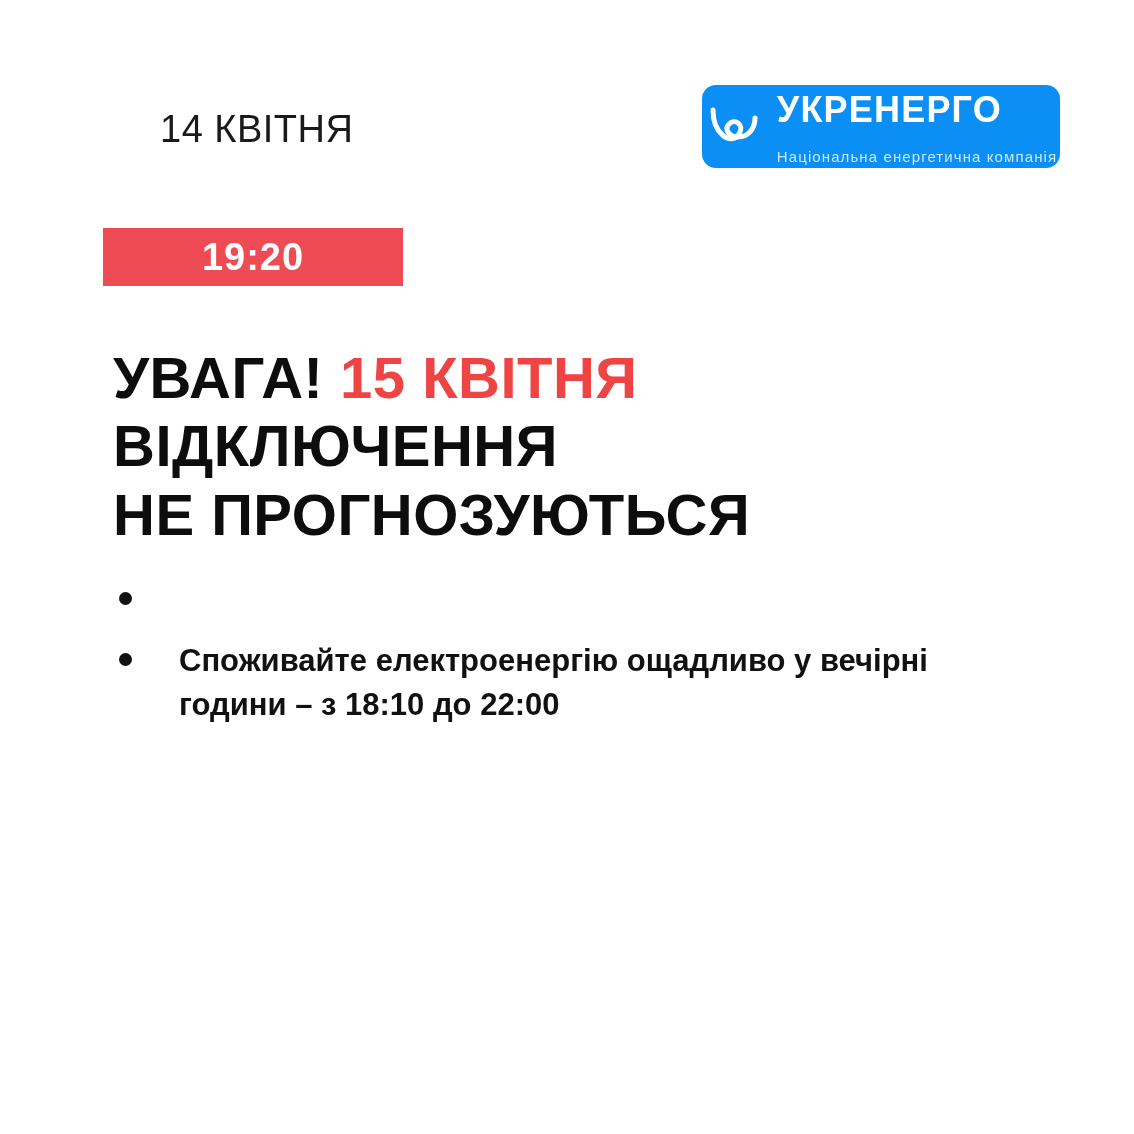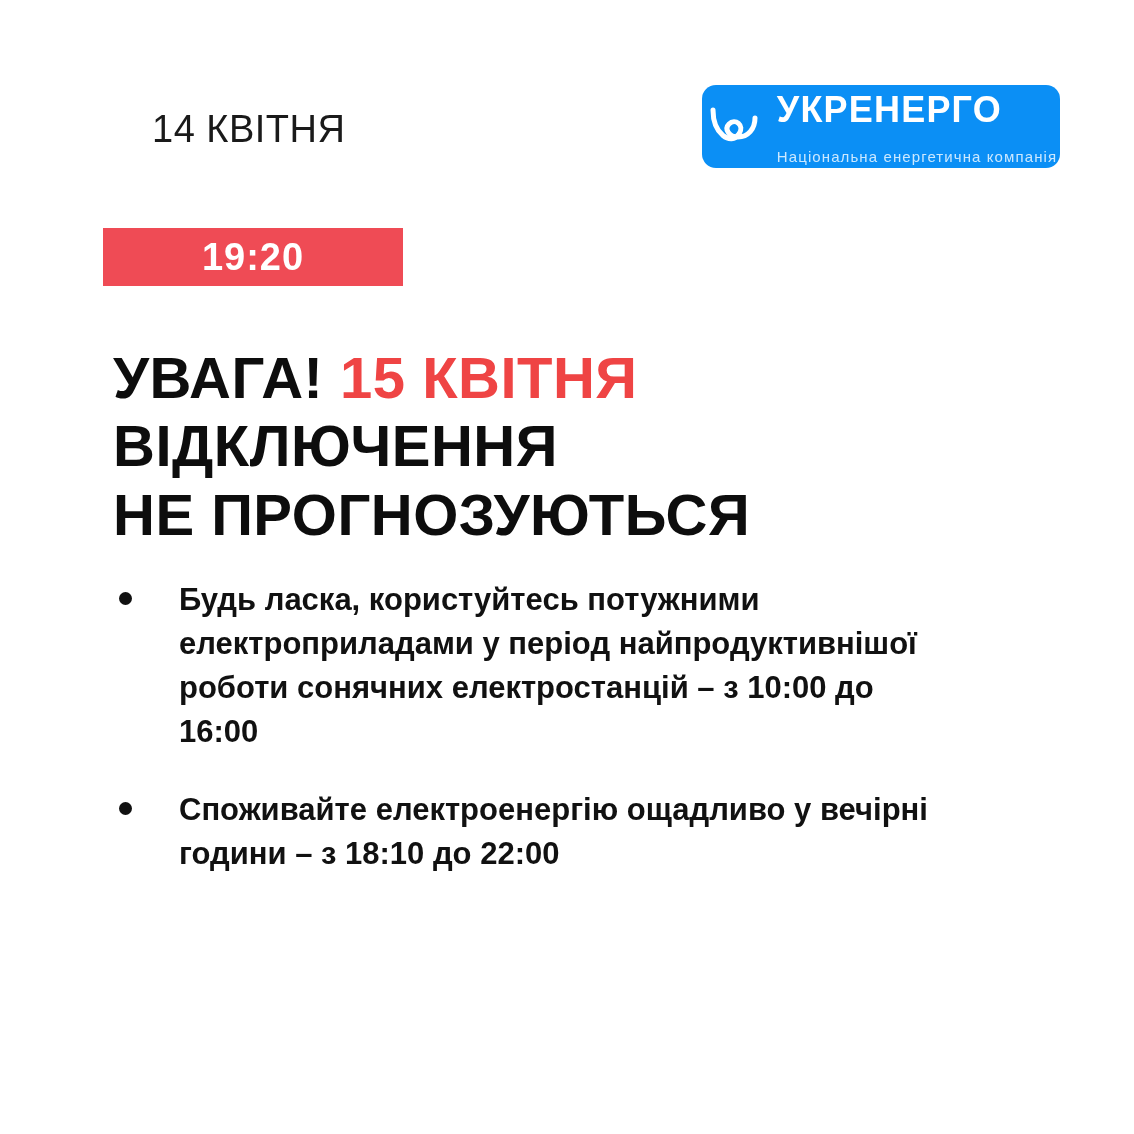--- a/index.html
+++ b/index.html
@@ -27,21 +27,21 @@
   .header {
     position: absolute;
     top: 80px;
     left: 0;
     width: 100%;
     height: 110px;
   }
 
   .date-label {
     position: absolute;
-    left: 152px;
+    left: 160px;
     top: 28px;
     font-size: 38px;
     font-weight: 400;
     letter-spacing: 0.5px;
     color: #1a1a1a;
     font-family: "Liberation Sans", sans-serif;
   }
 
   .logo {
     position: absolute;
@@ -190,21 +190,20 @@
     </div>
     <div class="headline-line">ВІДКЛЮЧЕННЯ</div>
     <div class="headline-line">НЕ ПРОГНОЗУЮТЬСЯ</div>
   </div>
 
   <div class="bullets">
     <div class="bullet-row">
       <span class="bullet-dot">
           <i></i>
         </span>
-      <span class="bullet-text">Будь ласка, користуйтесь потужними електроприладами у період найпродуктивнішої роботи сонячних електростанцій – з 10:00 до 16:00</span>
     </div>
     <div class="bullet-row">
       <span class="bullet-dot">
           <i></i>
         </span>
       <span class="bullet-text">Споживайте електроенергію ощадливо у вечірні години – з 18:10 до 22:00</span>
     </div>
   </div>
 
 </div>

